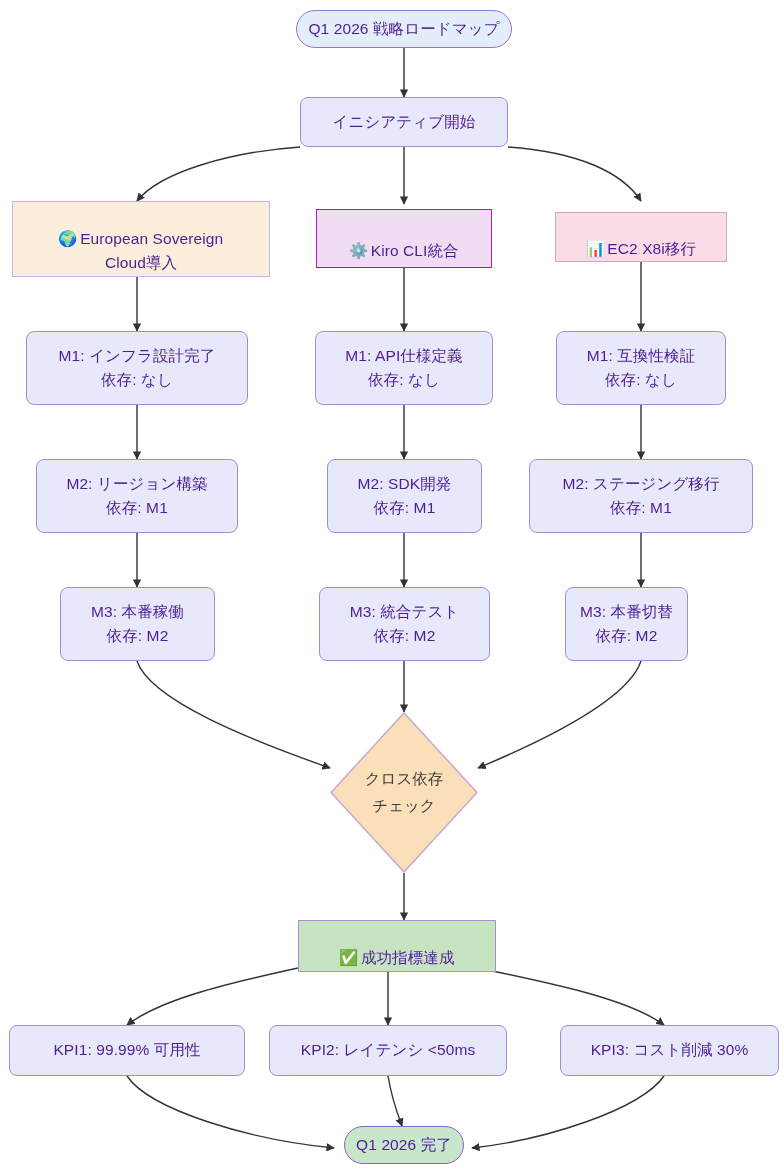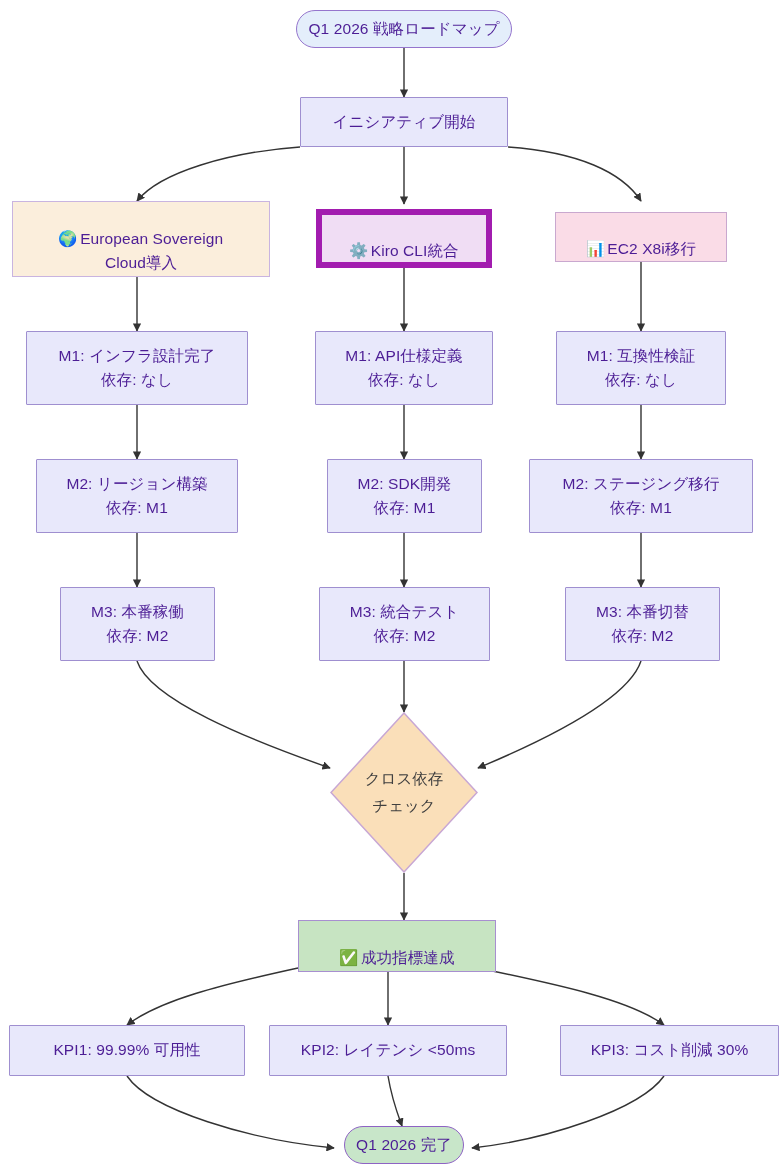--- a/index.html
+++ b/index.html
@@ -33,40 +33,40 @@
     justify-content: center;
     text-align: center;
     color: #4c1d95;
     font-size: 15.5px;
     line-height: 1.55;
     letter-spacing: 0.1px;
     white-space: pre-line;
   }
   .rect {
     border: 1px solid #9f8fd0;
-    border-radius: 1px;
+    border-radius: 8px;
     background: #e8e8fb;
   }
   .pill {
     border: 1px solid #9575cd;
     border-radius: 999px;
     background: #e4eefb;
   }
   .pill-end {
     border: 1px solid #8e63c4;
     border-radius: 999px;
     background: #c8e6c9;
   }
   .cream {
     background: #fbeedc;
     border: 1px solid #c9b4e0;
   }
   .lavender {
     background: #f0ddf4;
-    border: 6px solid #a21caf;
+    border: 1px solid #a21caf;
   }
   .pinkish {
     background: #fadce7;
     border: 1px solid #c9a8cf;
   }
   .greenish {
     background: #c7e4c2;
     border: 1px solid #a88fd0;
   }
   .diamond-wrap {
@@ -203,21 +203,21 @@
   </div>
 
   <div class="node rect" style="left:60px; top:587px; width:155px; height:74px;">
     <span class="node-inner">M3: 本番稼働
 依存: M2</span>
   </div>
   <div class="node rect" style="left:319px; top:587px; width:171px; height:74px;">
     <span class="node-inner">M3: 統合テスト
 依存: M2</span>
   </div>
-  <div class="node rect" style="left:565px; top:587px; width:155px; height:74px;">
+  <div class="node rect" style="left:565px; top:587px; width:123px; height:74px;">
     <span class="node-inner">M3: 本番切替
 依存: M2</span>
   </div>
 
   <div class="diamond-wrap" style="left:330px; top:712px; width:148px; height:161px;">
     <svg class="diamond-shape" viewBox="0 0 148 161" preserveAspectRatio="none">
       <polygon points="74,1 147,80.5 74,160 1,80.5" fill="#fadfb9" stroke="#c8a7d4" stroke-width="1.5"></polygon>
     </svg>
     <div class="diamond-label">クロス依存
 チェック</div>

